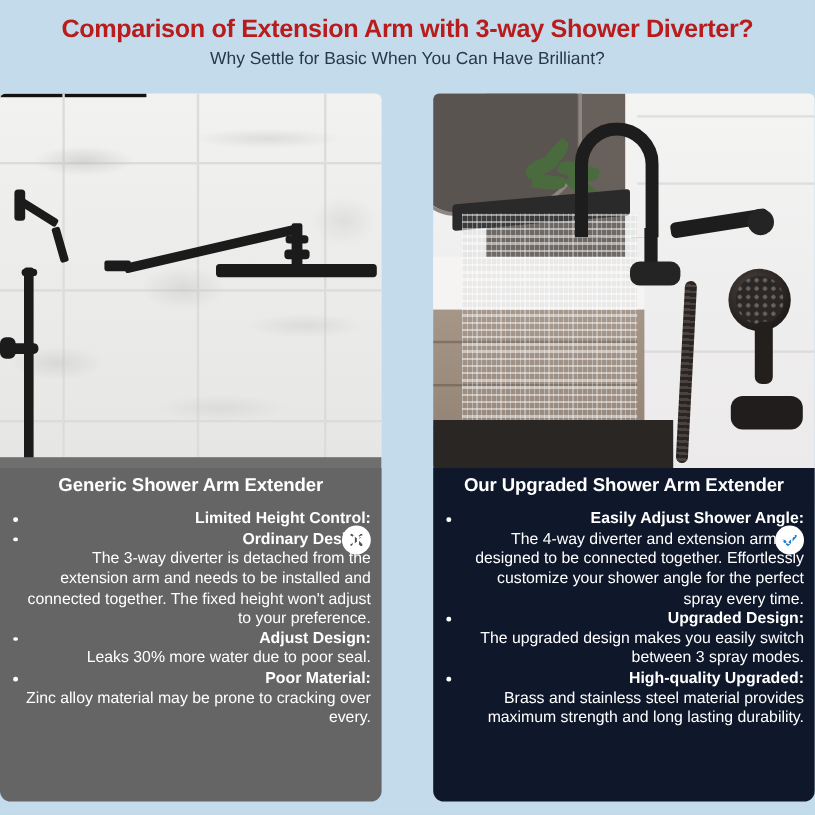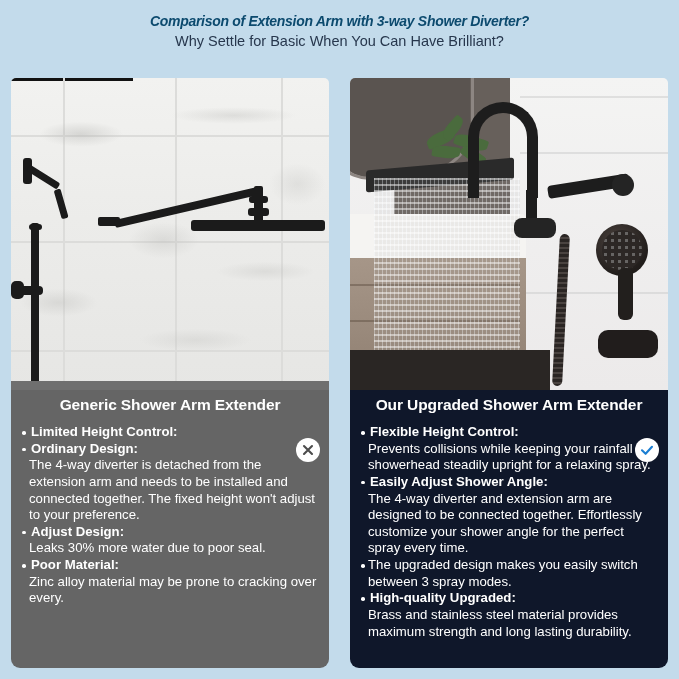--- a/index.html
+++ b/index.html
@@ -16,48 +16,47 @@
   }
 
   
   .header {
     width: 679px;
     text-align: center;
     padding-top: 13px;
     box-sizing: border-box;
   }
   .main-title {
-    font-size: 14px;
+    font-size: 21px;
     font-weight: bold;
-    color: #0c4a6e;
+    color: #b91c1c;
     letter-spacing: -0.3px;
     line-height: 1.18;
     margin: 0 0 3px 0;
     white-space: nowrap;
-    font-style: italic;
   }
   .sub-title {
     font-size: 14.5px;
     font-weight: normal;
     color: #27374d;
     line-height: 1.2;
     margin: 0;
     white-space: nowrap;
   }
 
   
   .columns {
     position: absolute;
     top: 78px;
     left: 0;
     width: 679px;
     height: 590px;
     display: flex;
     justify-content: space-between;
-    padding: 0 11px;
+    padding: 0 0;
     box-sizing: border-box;
   }
   .column {
     width: 318px;
     display: flex;
     flex-direction: column;
   }
 
   
   .photo {
@@ -380,20 +379,21 @@
     padding: 4px 9px 8px 9px;
     box-sizing: border-box;
   }
   .panel-gray, .label-gray { background: #656565; }
   .panel-blue, .label-blue { background: #0f172a; }
 
   ul.feature-list {
     list-style: none;
     margin: 0;
     padding: 0;
+    text-align: right;
   }
   ul.feature-list > li {
     position: relative;
     padding-left: 11px;
     margin-bottom: 0px;
   }
   ul.feature-list > li::before {
     content: "";
     position: absolute;
     left: 2px;
@@ -486,21 +486,21 @@
           <path d="M8 8 L16 16 M16 8 L8 16" stroke="#4c4c4c" stroke-width="2.1" stroke-linecap="round"></path>
         </svg>
       </div>
 
       <ul class="feature-list">
         <li>
           <span class="feat-title">Limited Height Control:</span>
         </li>
         <li>
           <span class="feat-title">Ordinary Design:</span>
-          <span class="feat-desc">The 4-way diverter is detached from the extension arm and needs to be installed and connected together. The fixed height won't adjust to your preference.</span>
+          <span class="feat-desc">The 3-way diverter is detached from the extension arm and needs to be installed and connected together. The fixed height won't adjust to your preference.</span>
         </li>
         <li>
           <span class="feat-title">Adjust Design:</span>
           <span class="feat-desc">Leaks 30% more water due to poor seal.</span>
         </li>
         <li>
           <span class="feat-title">Poor Material:</span>
           <span class="feat-desc">Zinc alloy material may be prone to cracking over every.</span>
         </li>
       </ul>
@@ -557,28 +557,25 @@
     <div class="body-panel panel-blue">
       <div class="badge">
         <svg width="24" height="24" viewBox="0 0 24 24">
           <circle cx="12" cy="12" r="11" fill="#ffffff"></circle>
           <path d="M7 12.3 L10.6 15.8 L17 8.8" fill="none" stroke="#1b7ed2" stroke-width="2.1" stroke-linecap="round" stroke-linejoin="round"></path>
         </svg>
       </div>
 
       <ul class="feature-list">
         <li>
-          <span class="feat-title">Flexible Height Control:</span>
-          <span class="feat-desc">Prevents collisions while keeping your rainfall showerhead steadily upright for a relaxing spray.</span>
-        </li>
-        <li>
           <span class="feat-title">Easily Adjust Shower Angle:</span>
           <span class="feat-desc">The 4-way diverter and extension arm are designed to be connected together. Effortlessly customize your shower angle for the perfect spray every time.</span>
         </li>
         <li>
+          <span class="feat-title">Upgraded Design:</span>
           <span class="feat-desc">The upgraded design makes you easily switch between 3 spray modes.</span>
         </li>
         <li>
           <span class="feat-title">High-quality Upgraded:</span>
           <span class="feat-desc">Brass and stainless steel material provides maximum strength and long lasting durability.</span>
         </li>
       </ul>
     </div>
   </div>
 

